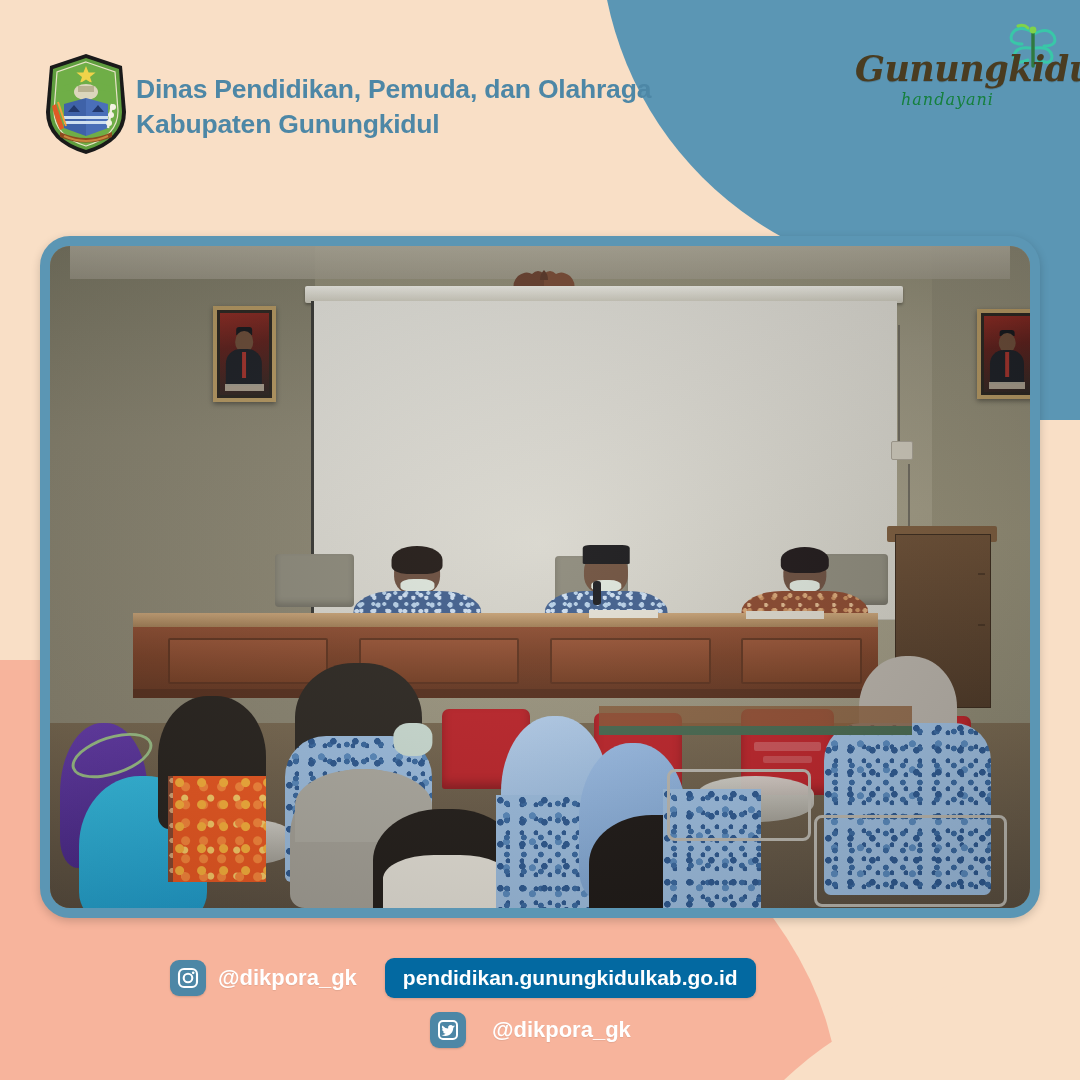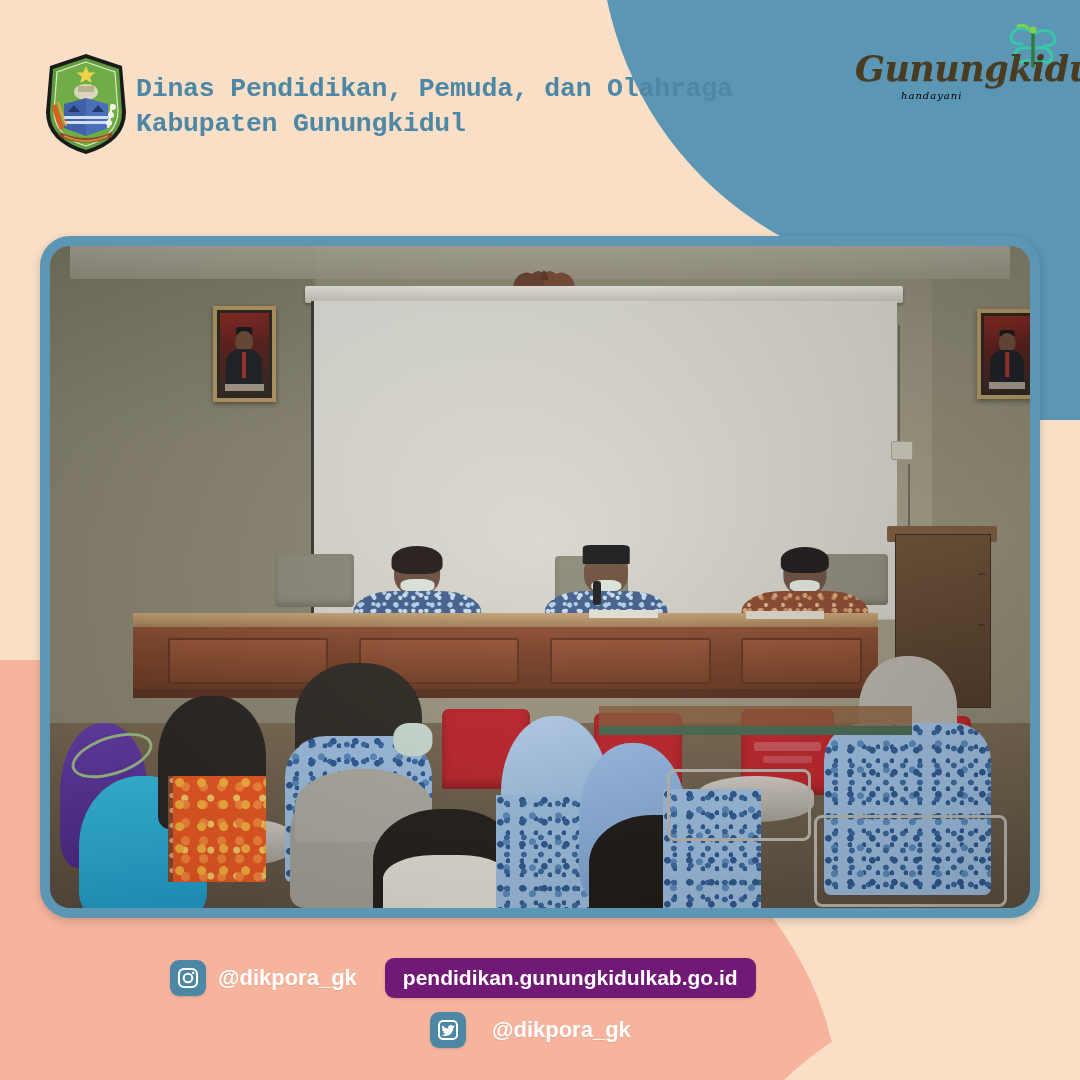--- a/index.html
+++ b/index.html
@@ -25,34 +25,34 @@
   .bg-salmon-left{position:absolute;left:0;top:660px;width:330px;height:430px;background:#f7b49c;}
   .bg-cream-br{
     position:absolute;left:700px;top:960px;width:700px;height:500px;
     background:#f9dfc6;border-radius:60% 0 0 0;
   }
   .bg-cream-right{position:absolute;left:1006px;top:420px;width:110px;height:560px;background:#f9dfc6;}
 
   
   .header{position:absolute;left:0;top:0;width:1080px;height:200px;z-index:20;}
   .crest{position:absolute;left:42px;top:52px;width:88px;height:104px;}
-  .title-block{position:absolute;left:136px;top:72px;font-family:Liberation Mono, monospace;}
+  .title-block{position:absolute;left:136px;top:72px;}
   .title-line{
     color:#4d87a6;font-weight:bold;font-size:26.5px;letter-spacing:-0.2px;
     line-height:35px;white-space:nowrap;
   }
   .gk-logo{position:absolute;right:18px;top:34px;width:215px;height:80px;}
   .gk-word{
     position:absolute;left:8px;top:14px;font-family:"DejaVu Serif",serif;
     font-style:italic;font-weight:bold;font-size:35px;color:#4a3c20;
     letter-spacing:-0.5px;text-shadow:0 1px 0 rgba(0,0,0,.15);
   }
   .gk-sub{
     position:absolute;left:54px;top:56px;font-family:"DejaVu Serif",serif;
-    font-style:italic;font-size:10px;color:#000000;letter-spacing:1px;
+    font-style:italic;font-size:16px;color:#15803d;letter-spacing:1px;
   }
   .gk-mark{position:absolute;right:0px;top:-12px;width:60px;height:58px;}
 
   
   .photo-card{
     position:absolute;left:40px;top:236px;width:1000px;height:682px;
     border:10px solid #5b96b4;border-radius:30px;overflow:hidden;
     box-sizing:border-box;background:#8d8a77;z-index:15;
     box-shadow:0 3px 10px rgba(0,0,0,.18);
   }
@@ -182,21 +182,21 @@
   .f-row{position:absolute;display:flex;align-items:center;}
   .f-row1{left:170px;top:18px;gap:0px;}
   .f-row2{left:430px;top:72px;gap:14px;}
   .sicon{width:36px;height:36px;border-radius:9px;background:#4d87a6;
     display:flex;align-items:center;justify-content:center;flex:0 0 auto;
     box-shadow:0 1px 2px rgba(0,0,0,.15);}
   .f-text{color:#ffffff;font-size:22px;font-weight:bold;margin-left:12px;white-space:nowrap;
     text-shadow:0 1px 1px rgba(0,0,0,.08);}
   .f-text-dark{color:#f4f2ee;font-size:19px;font-weight:bold;margin-left:12px;white-space:nowrap;}
   .url-pill{
-    margin-left:28px;background:#701a75;border-radius:9px;padding:8px 18px;
+    margin-left:28px;background:#0369a1;border-radius:9px;padding:8px 18px;
     color:#fff;font-size:21px;font-weight:bold;white-space:nowrap;
     box-shadow:0 1px 3px rgba(0,0,0,.15);
   }
   .fb-wrap{margin-left:28px;display:flex;align-items:center;}
 </style>
 </head>
 <body>
 
 <div id="stage">
 

